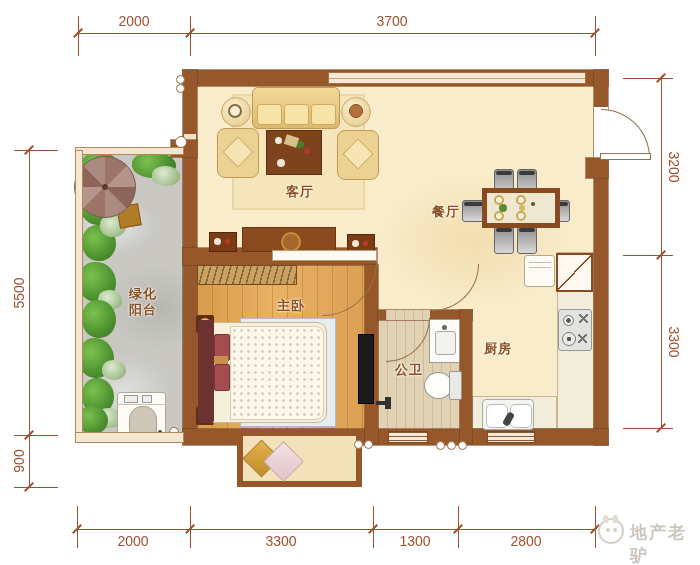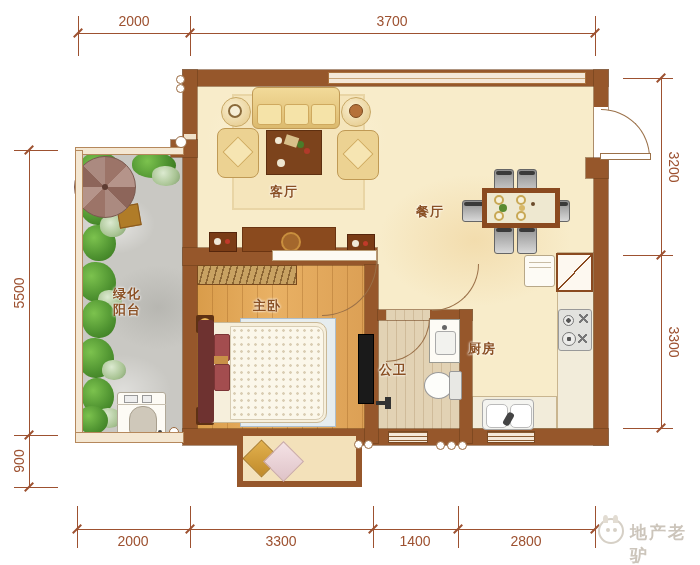--- a/index.html
+++ b/index.html
@@ -41,21 +41,21 @@
   .dim-line-h{position:absolute;height:1px;background:#9d5130;}
   .dim-line-v{position:absolute;width:1px;background:#9d5130;}
   .ext-v{position:absolute;width:1px;background:#9d5130;}
   .ext-h{position:absolute;height:1px;background:#9d5130;}
   .tick{position:absolute;width:12px;height:2px;background:#9d5130;transform:translate(-50%,-50%) rotate(-45deg);}
   .dim-label{position:absolute;width:60px;font-size:14px;color:#9d5130;text-align:center;line-height:16px;}
   .rot-l{transform:rotate(-90deg);}
   .rot-r{transform:rotate(90deg);}
 
   
-  .room-label{position:absolute;width:60px;font-size:13px;font-weight:bold;color:#8a5024;letter-spacing:1px;line-height:15px;text-shadow:0 0 2px #fff,0 0 3px #fff;}
+  .room-label{position:absolute;width:60px;text-align:center;font-size:13px;font-weight:bold;color:#8a5024;letter-spacing:1px;line-height:15px;text-shadow:0 0 2px #fff,0 0 3px #fff;}
 
   
   .sofa{position:absolute;background:linear-gradient(#f2da99,#dcba6e);border:1px solid #c09a55;border-radius:6px;}
   .cushion{position:absolute;background:#f5e3a8;border:1px solid #cfa95e;border-radius:3px;}
   .round-table{position:absolute;border-radius:50%;background:radial-gradient(circle at 40% 35%, #faf0d2, #e3c684);border:1px solid #c8a866;}
   .ring{position:absolute;border-radius:50%;border:2px solid #8a6a3a;background:#f6eed6;}
   .armchair{position:absolute;background:#ecd292;border:1px solid #c09a55;border-radius:8px;}
   .diag-cushion{position:absolute;background:#f6e5b2;border:1px solid #cfa95e;transform:rotate(45deg);}
   .ctable{position:absolute;background:#7c431c;border:1px solid #5e2f10;}
   .dot{position:absolute;border-radius:50%;}
@@ -261,21 +261,21 @@
   <div class="pipe" style="left:176px;top:84px;width:9px;height:9px;"></div>
   <div class="pipe" style="left:175px;top:136px;width:12px;height:12px;"></div>
   <div class="pipe" style="left:354px;top:440px;width:9px;height:9px;"></div>
   <div class="pipe" style="left:364px;top:440px;width:9px;height:9px;"></div>
   <div class="pipe" style="left:436px;top:441px;width:9px;height:9px;"></div>
   <div class="pipe" style="left:447px;top:441px;width:9px;height:9px;"></div>
   <div class="pipe" style="left:458px;top:441px;width:9px;height:9px;"></div>
 
   <div class="room-label" style="left:270px;top:184px;">客厅</div>
   <div class="room-label" style="left:416px;top:204px;">餐厅</div>
-  <div class="room-label" style="left:253px;top:298px;">主卧</div>
+  <div class="room-label" style="left:261px;top:298px;">主卧</div>
   <div class="room-label" style="left:379px;top:362px;">公卫</div>
   <div class="room-label" style="left:468px;top:341px;">厨房</div>
   <div class="room-label" style="left:113px;top:286px;">绿化</div>
   <div class="room-label" style="left:113px;top:302px;">阳台</div>
 
   <div class="dim-line-h" style="left:78px;top:33px;width:517px;"></div>
   <div class="ext-v" style="left:78px;top:16px;height:40px;"></div>
   <div class="ext-v" style="left:190px;top:16px;height:40px;"></div>
   <div class="ext-v" style="left:595px;top:16px;height:40px;"></div>
   <div class="tick" style="left:78px;top:33px;"></div>
@@ -290,21 +290,21 @@
   <div class="ext-v" style="left:373px;top:506px;height:42px;"></div>
   <div class="ext-v" style="left:458px;top:506px;height:42px;"></div>
   <div class="ext-v" style="left:595px;top:506px;height:42px;"></div>
   <div class="tick" style="left:77px;top:529px;"></div>
   <div class="tick" style="left:190px;top:529px;"></div>
   <div class="tick" style="left:373px;top:529px;"></div>
   <div class="tick" style="left:458px;top:529px;"></div>
   <div class="tick" style="left:595px;top:529px;"></div>
   <div class="dim-label" style="left:103px;top:533px;">2000</div>
   <div class="dim-label" style="left:251px;top:533px;">3300</div>
-  <div class="dim-label" style="left:385px;top:533px;">1400</div>
+  <div class="dim-label" style="left:385px;top:533px;">1300</div>
   <div class="dim-label" style="left:496px;top:533px;">2800</div>
 
   <div class="dim-line-v" style="left:29px;top:150px;height:337px;"></div>
   <div class="ext-h" style="left:14px;top:150px;width:44px;"></div>
   <div class="ext-h" style="left:14px;top:435px;width:44px;"></div>
   <div class="ext-h" style="left:14px;top:487px;width:44px;"></div>
   <div class="tick" style="left:29px;top:150px;"></div>
   <div class="tick" style="left:29px;top:435px;"></div>
   <div class="tick" style="left:29px;top:487px;"></div>
   <div class="dim-label rot-l" style="left:-11px;top:285px;">5500</div>

